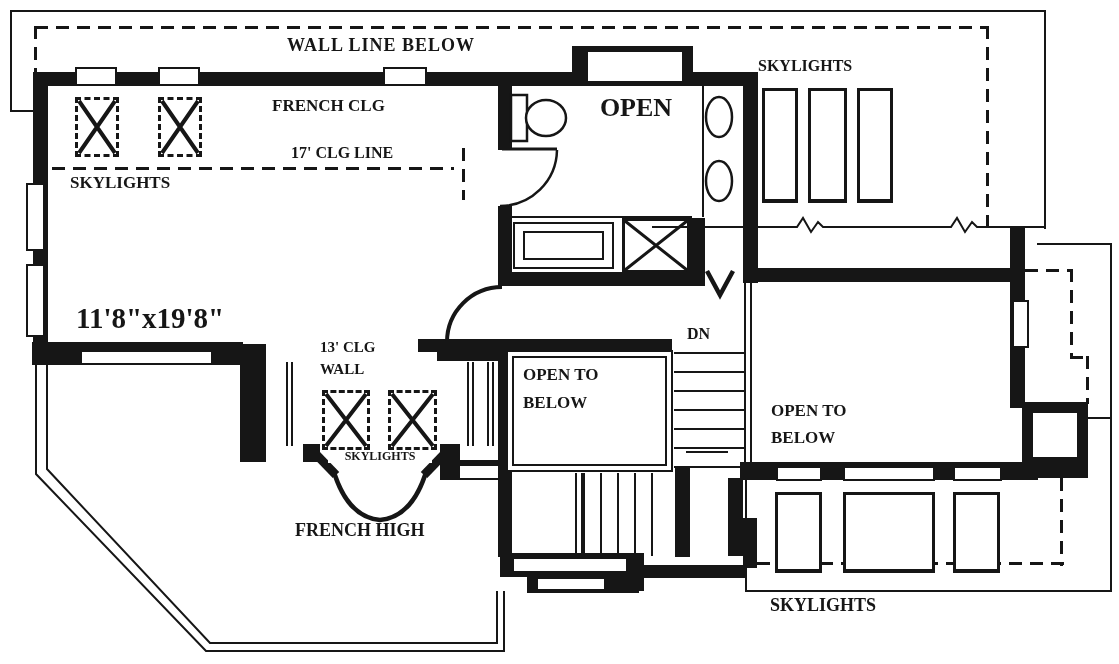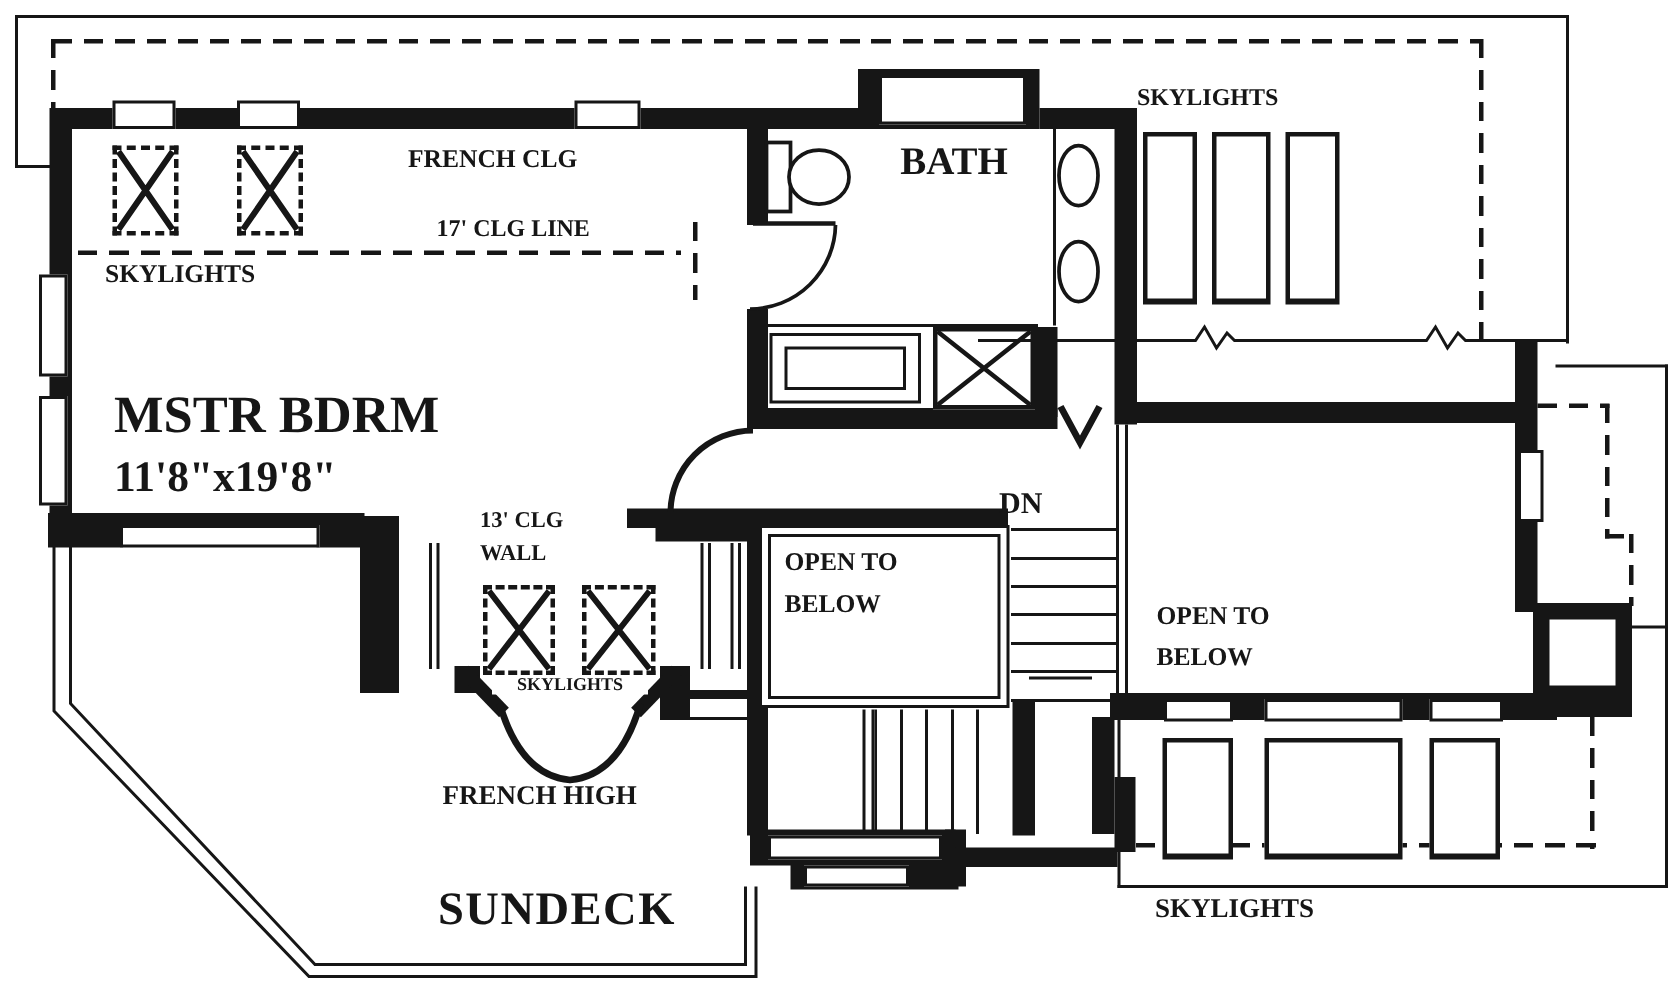--- a/index.html
+++ b/index.html
@@ -174,40 +174,39 @@
         <ellipse cx="546" cy="118" rx="20" ry="18"></ellipse>
       </g>
 
       <g stroke-width="2.5" fill="#fff">
         <ellipse cx="719" cy="117" rx="13" ry="20"></ellipse>
         <ellipse cx="719" cy="181" rx="13" ry="20"></ellipse>
       </g>
     </g>
   </svg>
 
+  <div class="lbl" style="left:287px;top:36px;font-size:18px;letter-spacing:1px">WALL LINE BELOW</div>
   <div class="lbl" style="left:272px;top:97px;font-size:17px">FRENCH CLG</div>
   <div class="lbl" style="left:291px;top:144px;font-size:16px">17' CLG LINE</div>
   <div class="lbl" style="left:70px;top:174px;font-size:17px">SKYLIGHTS</div>
-  <div class="lbl" style="left:76px;top:258px;font-size:35px">MSTR BDRM</div>
   <div class="lbl" style="left:76px;top:303px;font-size:29px">11'8"x19'8"</div>
   <div class="lbl" style="left:580px;top:88px;width:112px;font-size:26px;line-height:40px;text-align:center">
-    <span style="display:block">BATH</span>
+    <span style="display:block">OPEN</span>
   </div>
   <div class="lbl" style="left:758px;top:57px;font-size:16px">SKYLIGHTS</div>
-  <div class="lbl" style="left:666px;top:325px;font-size:20px">DN</div>
+  <div class="lbl" style="left:687px;top:325px;font-size:16px">DN</div>
   <div class="lbl" style="left:523px;top:361px;font-size:17px;line-height:28px">
     <span style="display:block">OPEN TO</span>
     <span style="display:block">BELOW</span>
   </div>
   <div class="lbl" style="left:771px;top:397px;font-size:17px;line-height:27px">
     <span style="display:block">OPEN TO</span>
     <span style="display:block">BELOW</span>
   </div>
   <div class="lbl" style="left:320px;top:336px;font-size:15px;line-height:22px">
     <span style="display:block">13' CLG</span>
     <span style="display:block">WALL</span>
   </div>
   <div class="lbl" style="left:328px;top:450px;width:104px;font-size:12px;text-align:center;background:#fff">SKYLIGHTS</div>
   <div class="lbl" style="left:295px;top:521px;font-size:18px">FRENCH HIGH</div>
-  <div class="lbl" style="left:292px;top:589px;font-size:31px;letter-spacing:1px">SUNDECK</div>
   <div class="lbl" style="left:770px;top:596px;font-size:18px">SKYLIGHTS</div>
 
 </div>
 
 </body></html>

